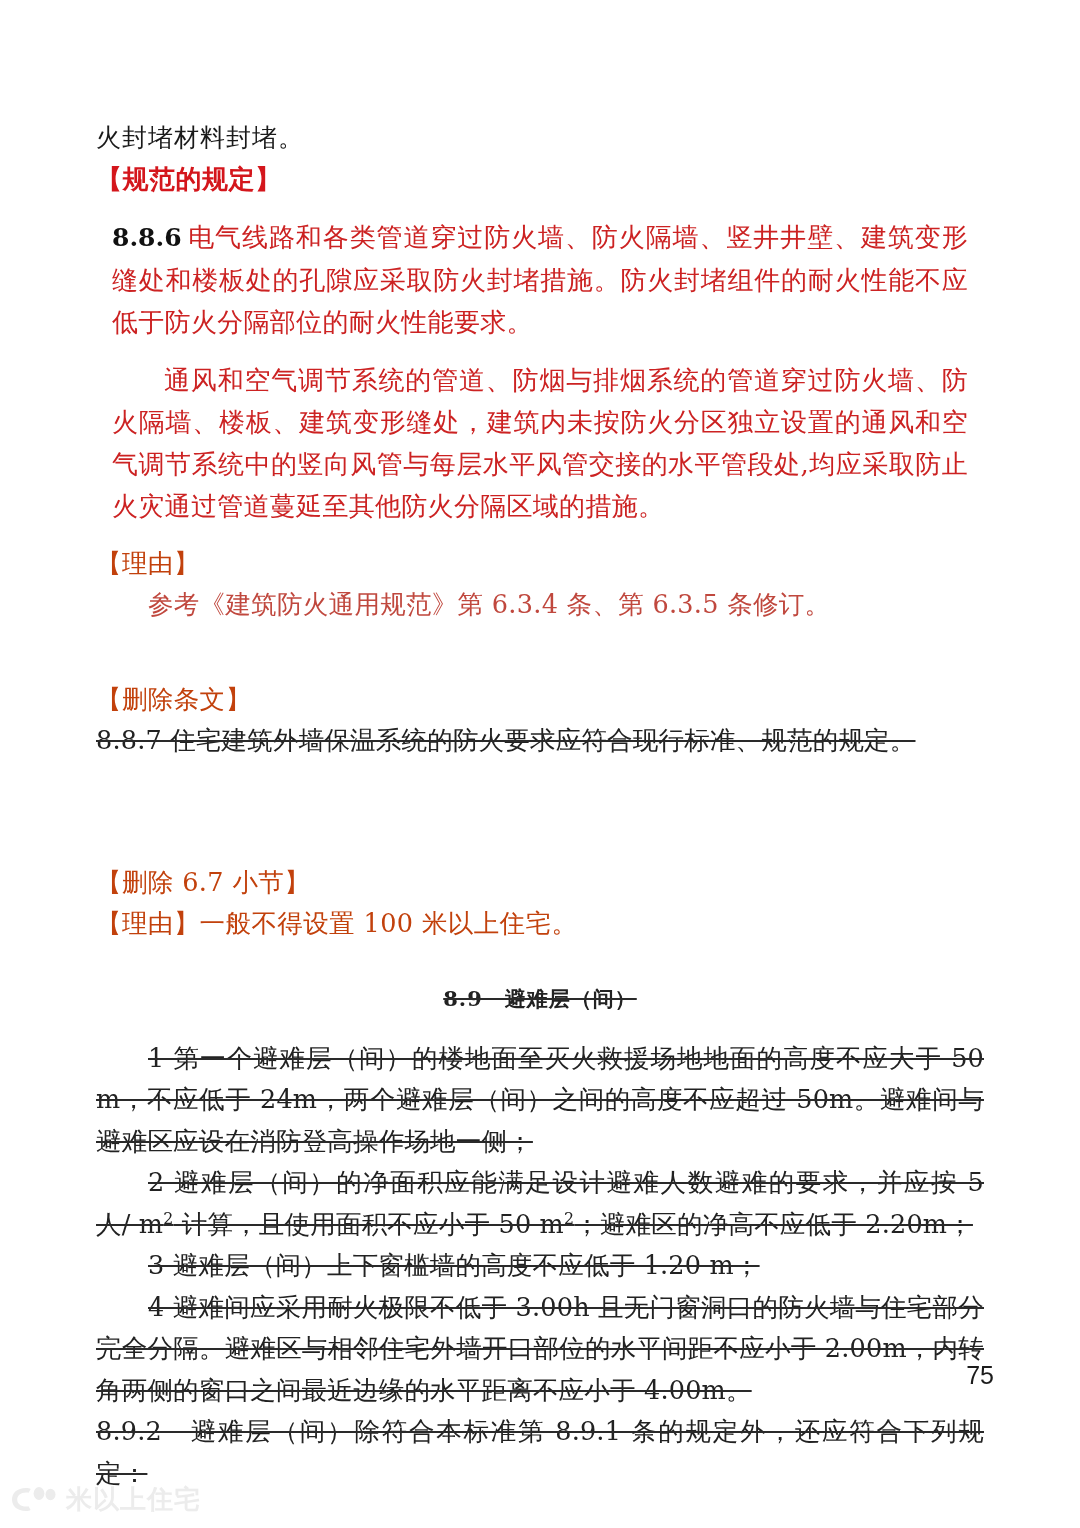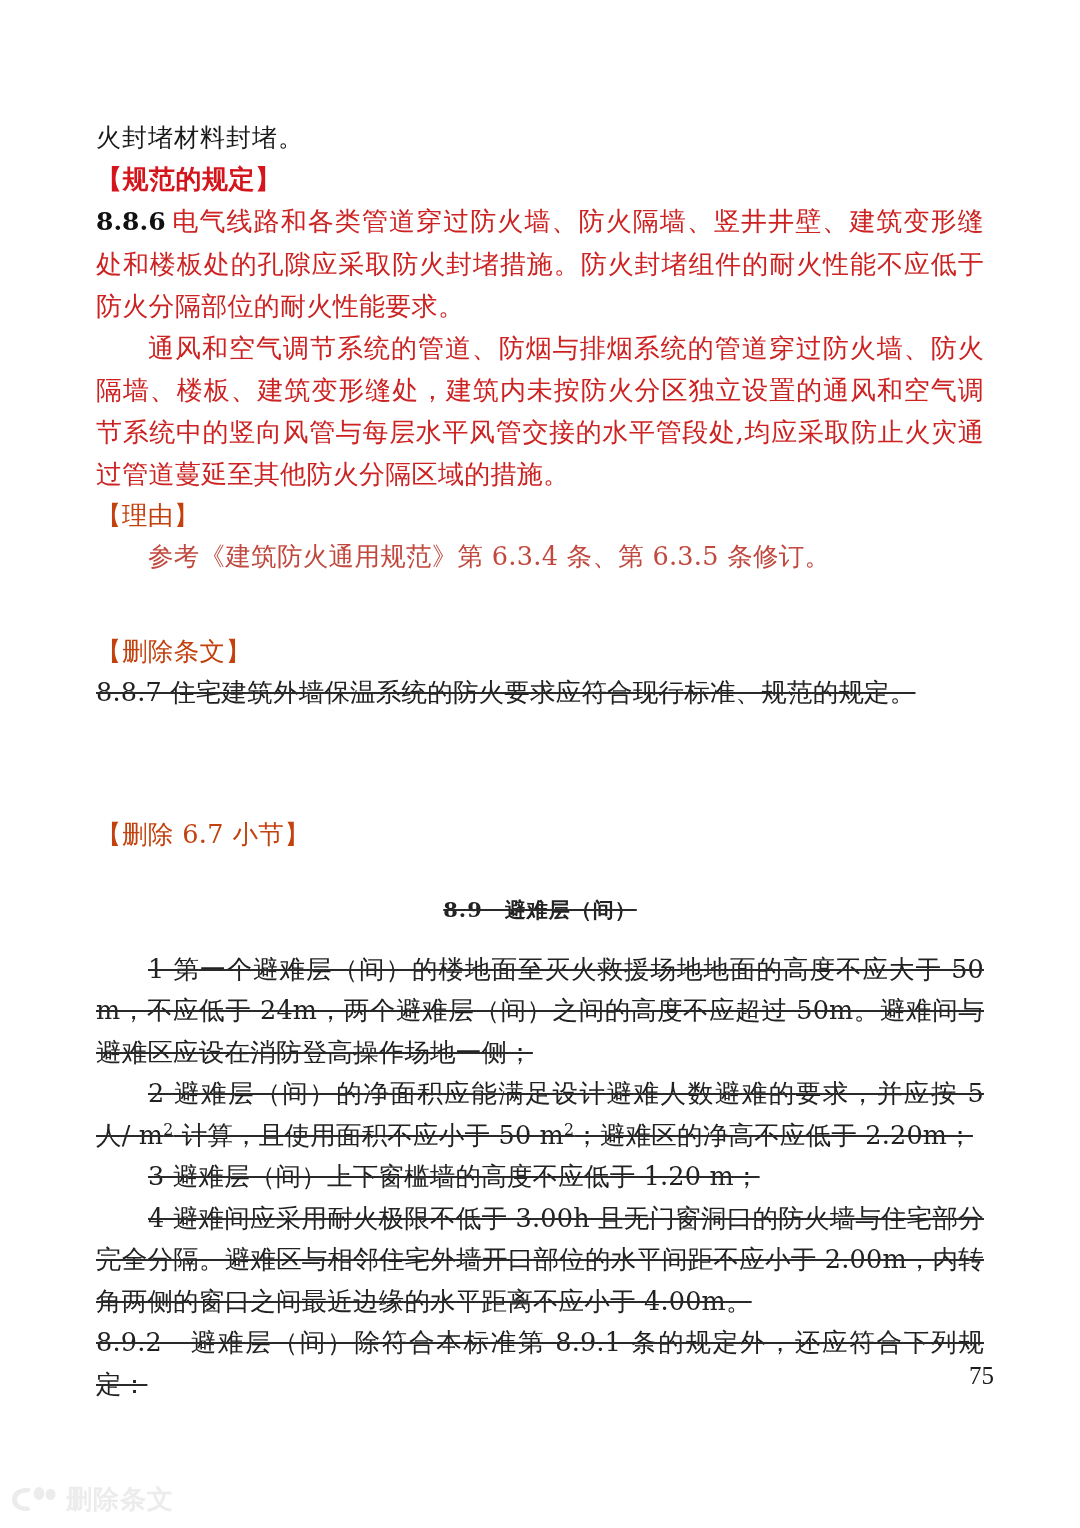--- a/index.html
+++ b/index.html
@@ -64,21 +64,21 @@
 
   
   .rev-body {
     color: #cc2222;
     font-size: 26px;
     line-height: 42px;
     letter-spacing: 0.3px;
     text-align: justify;
     text-justify: inter-ideograph;
     word-break: break-all;
-    margin: 0;
+    margin: 16px;
   }
   .rev-num {
     color: #111111;
     font-weight: bold;
     font-size: 25px;
     letter-spacing: 0px;
     margin-right: 6px;
   }
   .indent2 { text-indent: 52px; }
 
@@ -124,21 +124,21 @@
   .sp-54 { height: 54px; }
   .sp-62 { height: 62px; }
 
   
   .page-number {
     position: absolute;
     right: 86px;
     bottom: 138px;
     font-size: 25px;
     color: #1c1c1c;
-    font-family: Liberation Serif, serif;
+    font-family: Liberation Sans, sans-serif;
   }
 
   
   .watermark {
     position: absolute;
     left: 10px;
     bottom: 14px;
     display: flex;
     align-items: center;
     gap: 8px;
@@ -173,20 +173,21 @@
 
   <div class="sp-54"></div>
 
   <p class="line tag-red">【删除条文】</p>
   <p class="struck">8.8.7 住宅建筑外墙保温系统的防火要求应符合现行标准、规范的规定。</p>
 
   <div class="sp-62"></div>
   <div class="sp-38"></div>
 
   <p class="line tag-red">【删除 6.7 小节】</p>
+  <p class="line tag-red"><span>【理由】</span><span>一般不得设置 100 米以上住宅。</span></p>
 
   <div class="sp-38"></div>
 
   <p class="struck struck-center">8.9　避难层（间）</p>
 
   <div class="sp-22"></div>
 
   <p class="struck indent2">1 第一个避难层（间）的楼地面至灭火救援场地地面的高度不应大于 50m，不应低于 24m，两个避难层（间）之间的高度不应超过 50m。避难间与避难区应设在消防登高操作场地一侧；</p>
   <p class="struck indent2"><span>2 避难层（间）的净面积应能满足设计避难人数避难的要求，并应按 5 人/ m<sup class="unit">2</sup> 计算，且使用面积不应小于 50 m<sup class="unit">2</sup>；避难区的净高不应低于 2.20m；</span></p>
   <p class="struck indent2">3 避难层（间）上下窗槛墙的高度不应低于 1.20 m；</p>
@@ -197,14 +198,14 @@
 </div>
 
 <div class="page-number">75</div>
 
 <div class="watermark">
   <svg class="wm-mark" width="48" height="30" viewBox="0 0 48 30" aria-hidden="true">
     <path d="M16 4 C7 4 2 9 2 15.5 C2 22 7 27 16 27 C18 27 19.5 26.6 20.6 26 L18.5 22.2 C17.8 22.5 17 22.6 16 22.6 C10.8 22.6 7.2 19.7 7.2 15.5 C7.2 11.3 10.8 8.4 16 8.4 C17 8.4 17.9 8.5 18.6 8.8 L20.7 5 C19.6 4.4 18 4 16 4 Z" fill="#ececec"></path>
     <ellipse cx="29" cy="9.5" rx="5.4" ry="6.4" fill="#ececec"></ellipse>
     <ellipse cx="40.5" cy="10.5" rx="5" ry="5.8" fill="#ececec"></ellipse>
   </svg>
-  <span class="wm-text">删除条文</span>
+  <span class="wm-text">米以上住宅</span>
 </div>
 
 </body></html>

